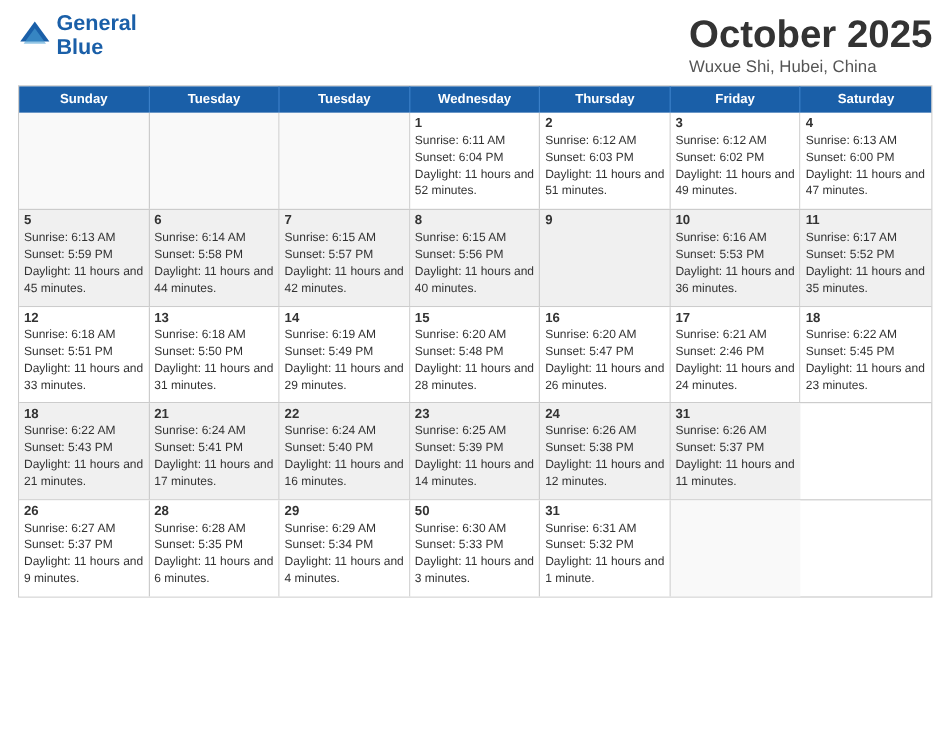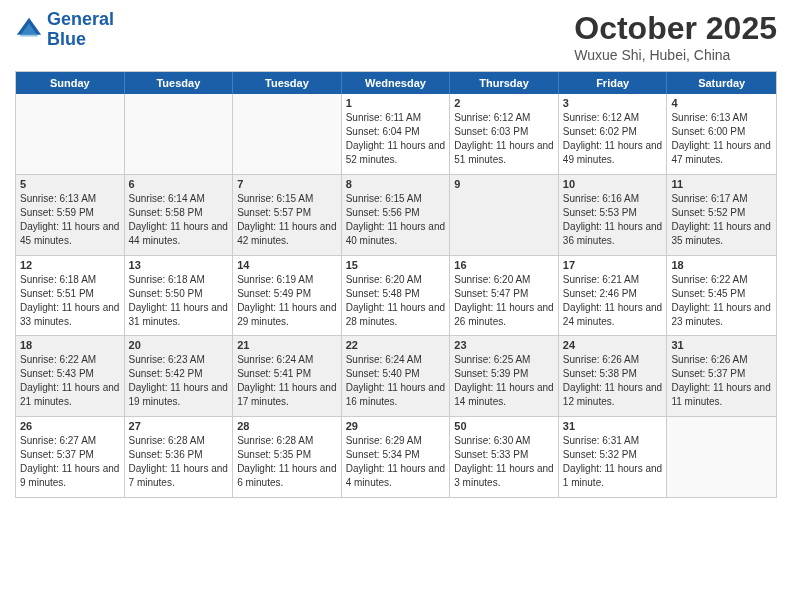--- a/index.html
+++ b/index.html
@@ -273,27 +273,20 @@
         </div>
         <div class="cal-row">
           <div class="cal-cell shaded">
             <div class="day-num">18</div>
             <div class="day-info">Sunrise: 6:22 AM
 Sunset: 5:43 PM
 Daylight: 11 hours
 and 21 minutes.</div>
           </div>
           <div class="cal-cell shaded">
-            <div class="day-num">20</div>
-            <div class="day-info">Sunrise: 6:23 AM
-Sunset: 5:42 PM
-Daylight: 11 hours
-and 19 minutes.</div>
-          </div>
-          <div class="cal-cell shaded">
             <div class="day-num">21</div>
             <div class="day-info">Sunrise: 6:24 AM
 Sunset: 5:41 PM
 Daylight: 11 hours
 and 17 minutes.</div>
           </div>
           <div class="cal-cell shaded">
             <div class="day-num">22</div>
             <div class="day-info">Sunrise: 6:24 AM
 Sunset: 5:40 PM
@@ -322,27 +315,20 @@
 and 11 minutes.</div>
           </div>
         </div>
         <div class="cal-row">
           <div class="cal-cell">
             <div class="day-num">26</div>
             <div class="day-info">Sunrise: 6:27 AM
 Sunset: 5:37 PM
 Daylight: 11 hours
 and 9 minutes.</div>
-          </div>
-          <div class="cal-cell">
-            <div class="day-num">27</div>
-            <div class="day-info">Sunrise: 6:28 AM
-Sunset: 5:36 PM
-Daylight: 11 hours
-and 7 minutes.</div>
           </div>
           <div class="cal-cell">
             <div class="day-num">28</div>
             <div class="day-info">Sunrise: 6:28 AM
 Sunset: 5:35 PM
 Daylight: 11 hours
 and 6 minutes.</div>
           </div>
           <div class="cal-cell">
             <div class="day-num">29</div>

